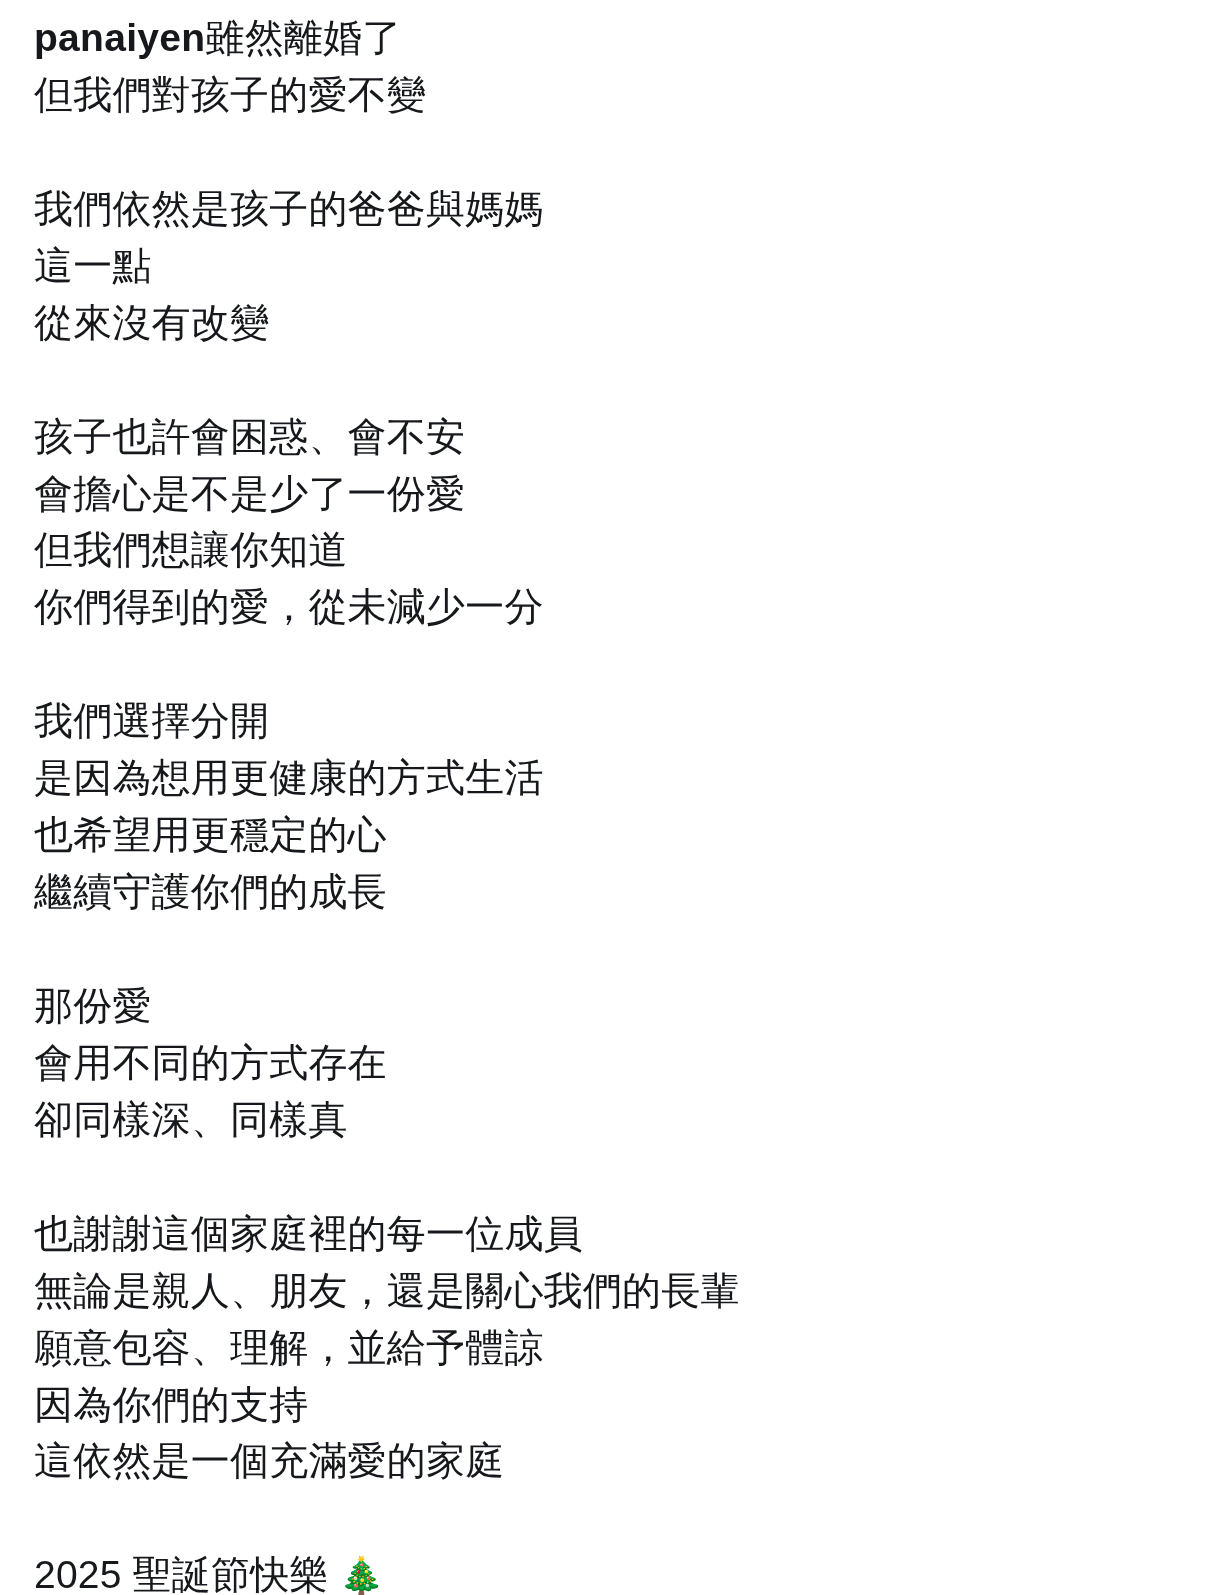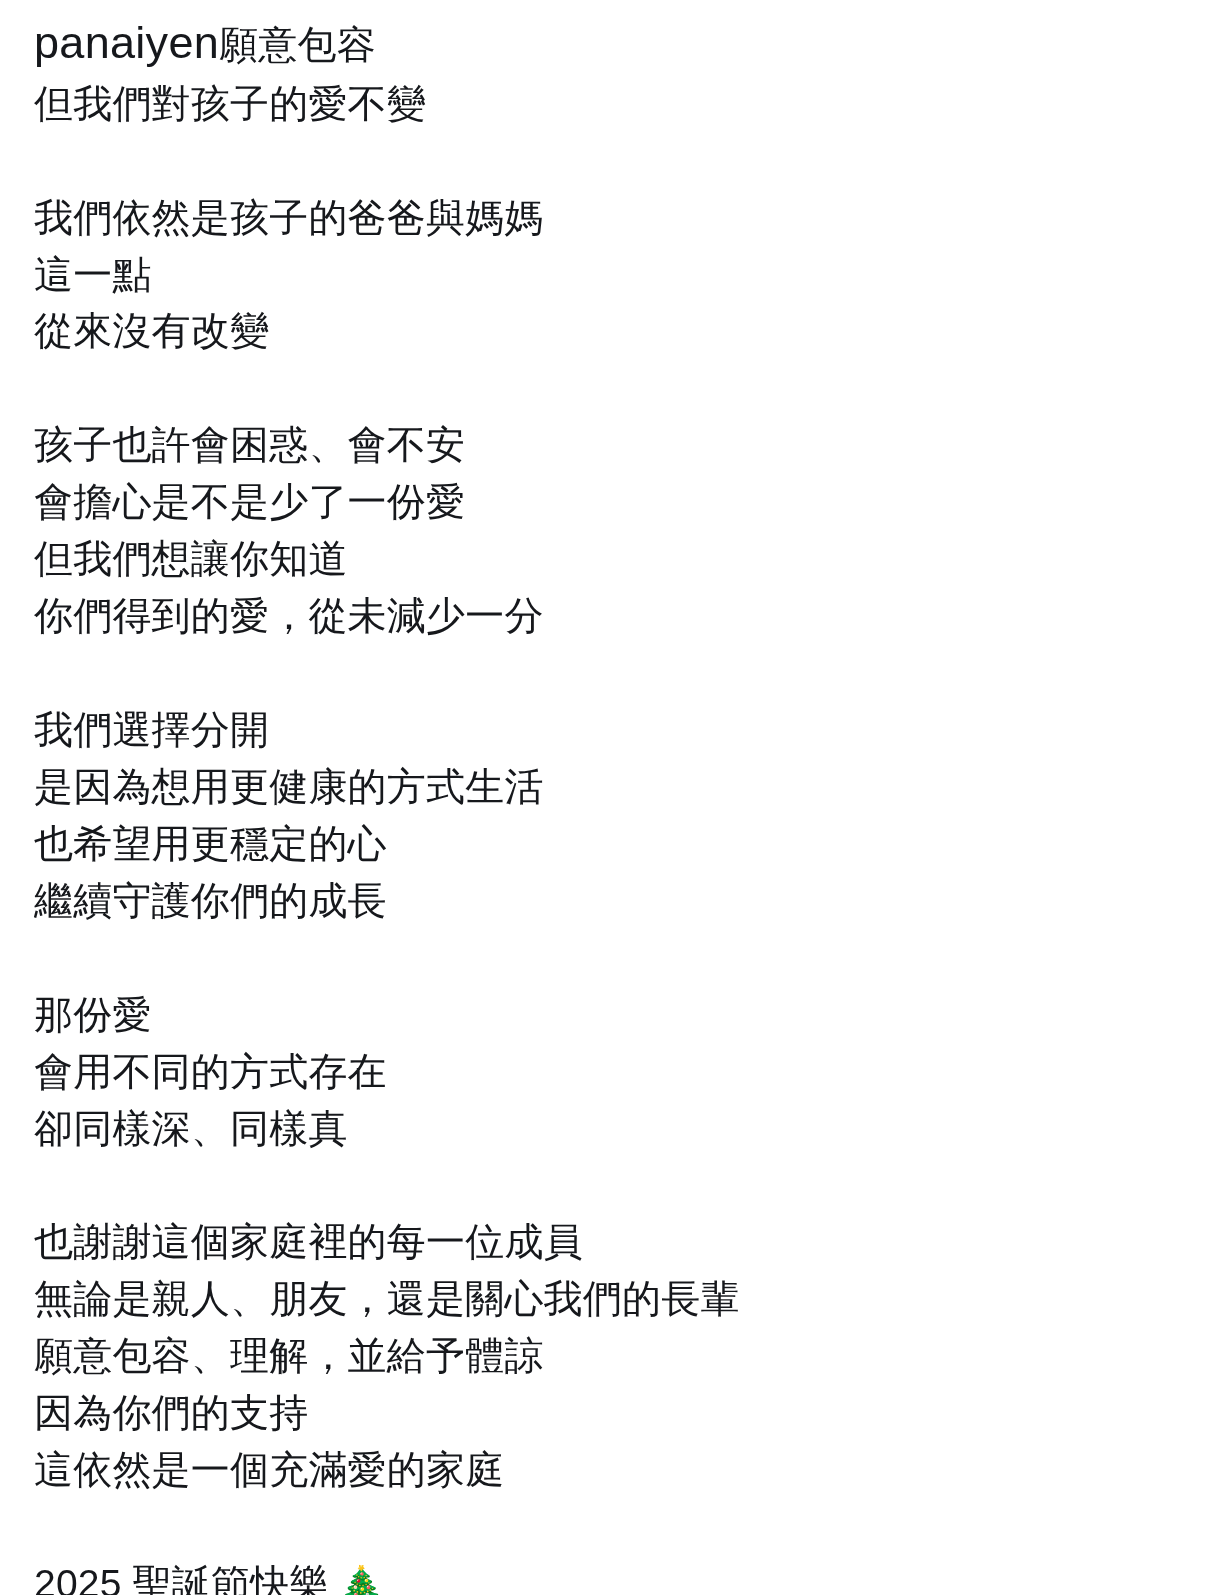--- a/index.html
+++ b/index.html
@@ -25,40 +25,40 @@
   .caption {
     font-size: 39px;
     line-height: 1.46;
     letter-spacing: 0.2px;
     white-space: pre-wrap;
     word-break: break-word;
     color: #16181c;
     flex: 0 0 auto;
   }
   .username {
-    font-weight: normal;
+    font-weight: bold;
     color: #16181c;
-    font-size: 45px;
+    font-size: 39px;
     letter-spacing: 0.3px;
   }
   .caption-body {
     font-weight: normal;
   }
   .tree-emoji {
     font-family: "DejaVu Sans", sans-serif;
     font-size: 36px;
     color: #2e7d32;
   }
 </style>
 </head>
 <body>
 
 <div class="post">
 
-  <div class="caption"><span class="username">panaiyen</span><span>願意包容</span><span class="caption-body">
+  <div class="caption"><span class="username">panaiyen</span><span>雖然離婚了</span><span class="caption-body">
 但我們對孩子的愛不變
 
 我們依然是孩子的爸爸與媽媽
 這一點
 從來沒有改變
 
 孩子也許會困惑、會不安
 會擔心是不是少了一份愛
 但我們想讓你知道
 你們得到的愛，從未減少一分

